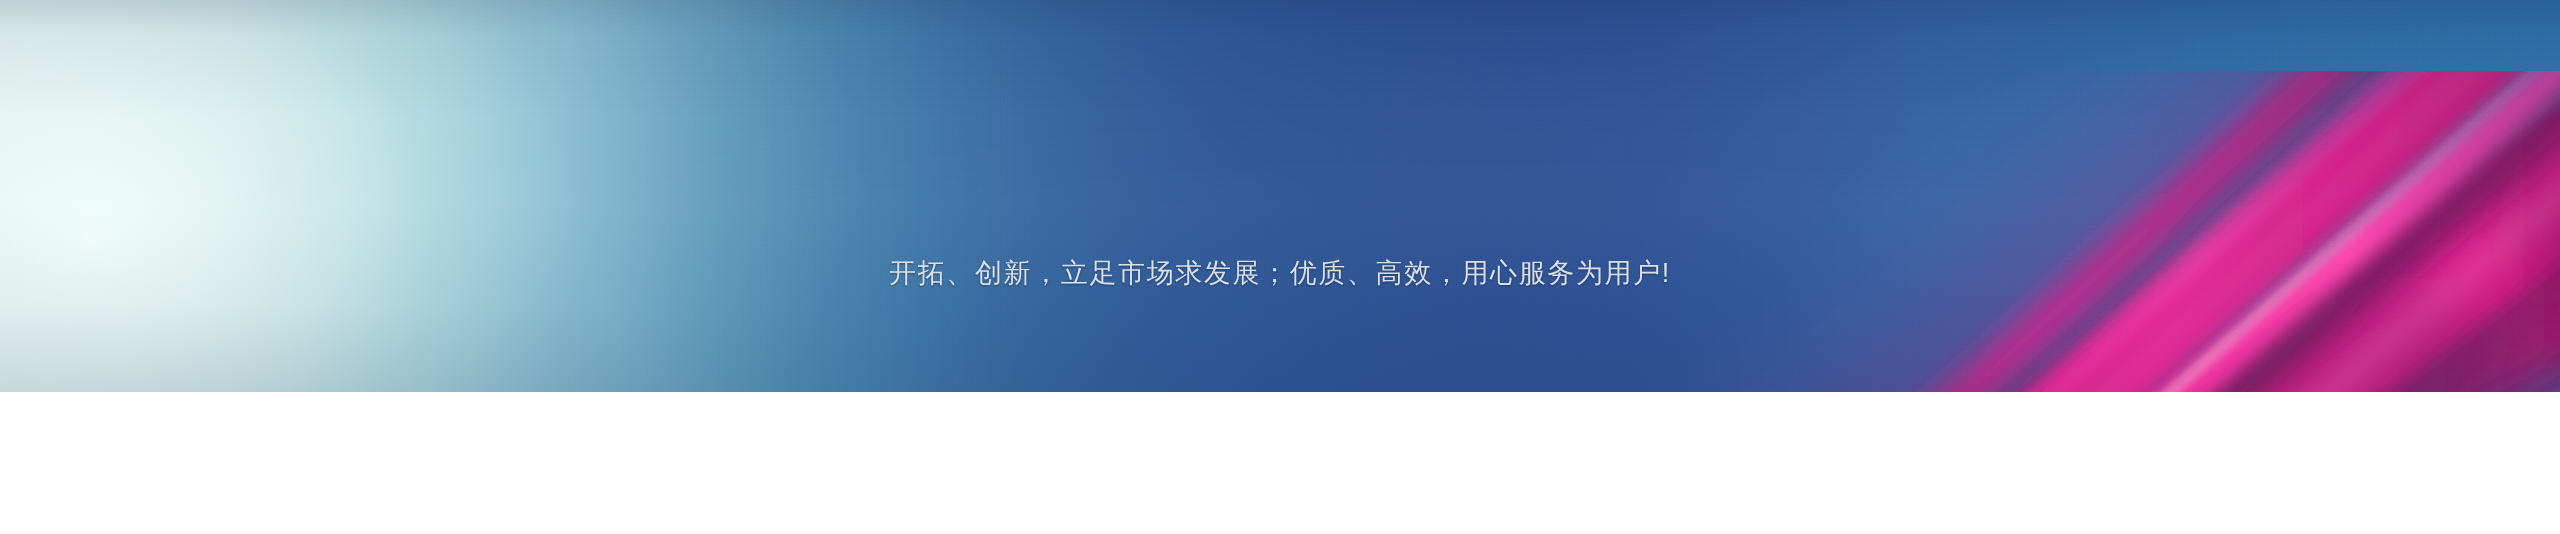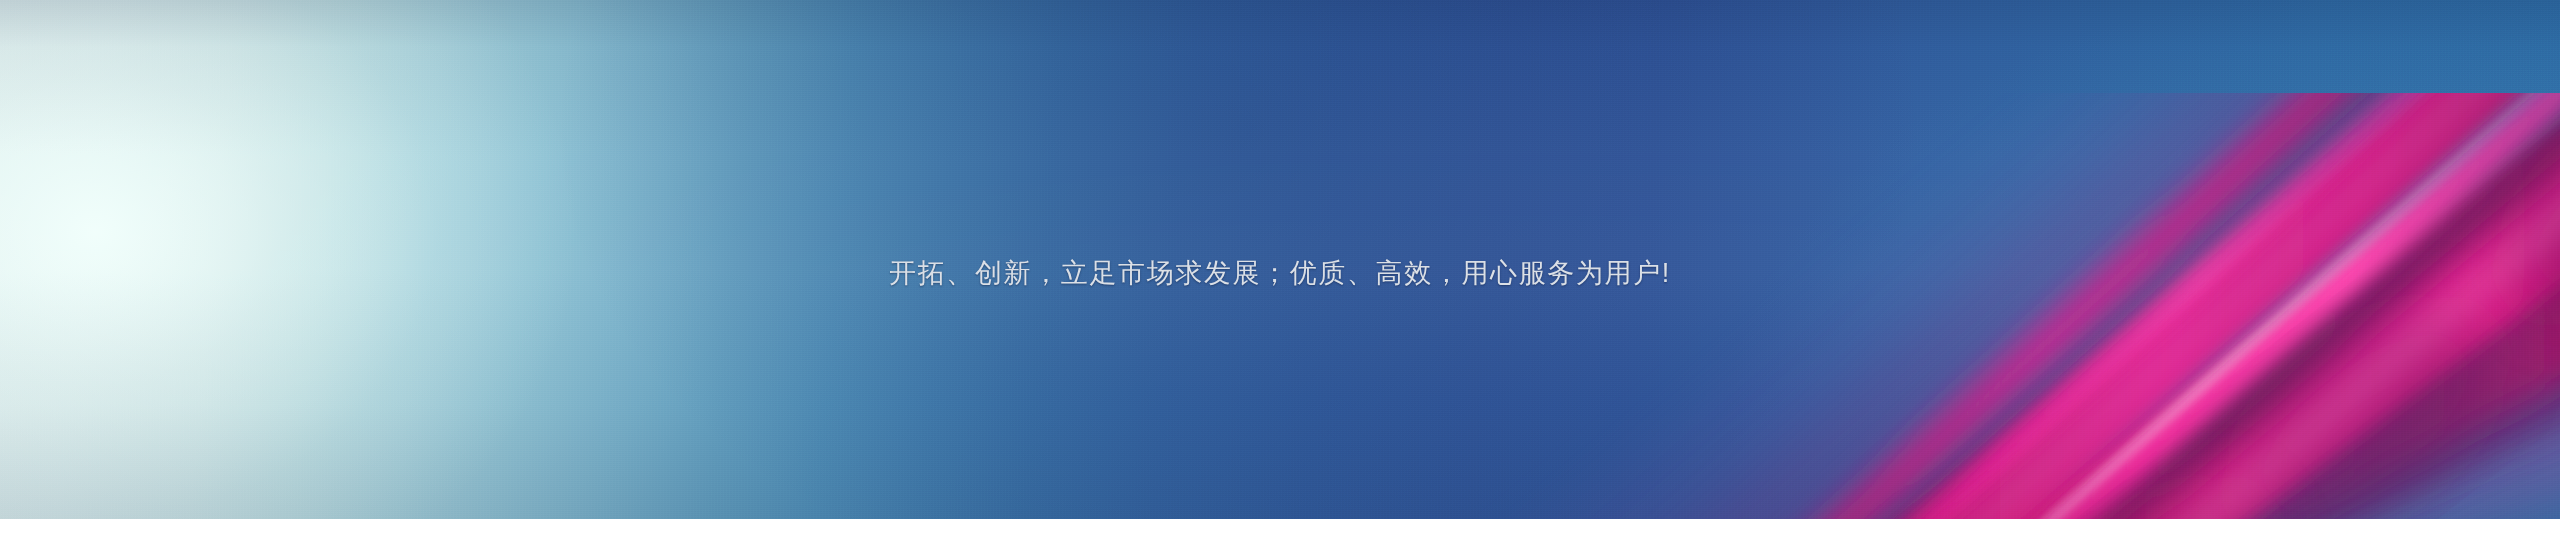--- a/index.html
+++ b/index.html
@@ -9,21 +9,21 @@
     background: #ffffff;
   }
   body {
     font-family: "Liberation Sans", "DejaVu Sans", sans-serif;
   }
 
   
   #banner {
     position: relative;
     width: 2560px;
-    height: 519px;
+    height: 392px;
     overflow: hidden;
     background: #2f5a9e;
     isolation: isolate;
   }
 
   .layer {
     position: absolute;
     inset: 0;
     pointer-events: none;
   }

